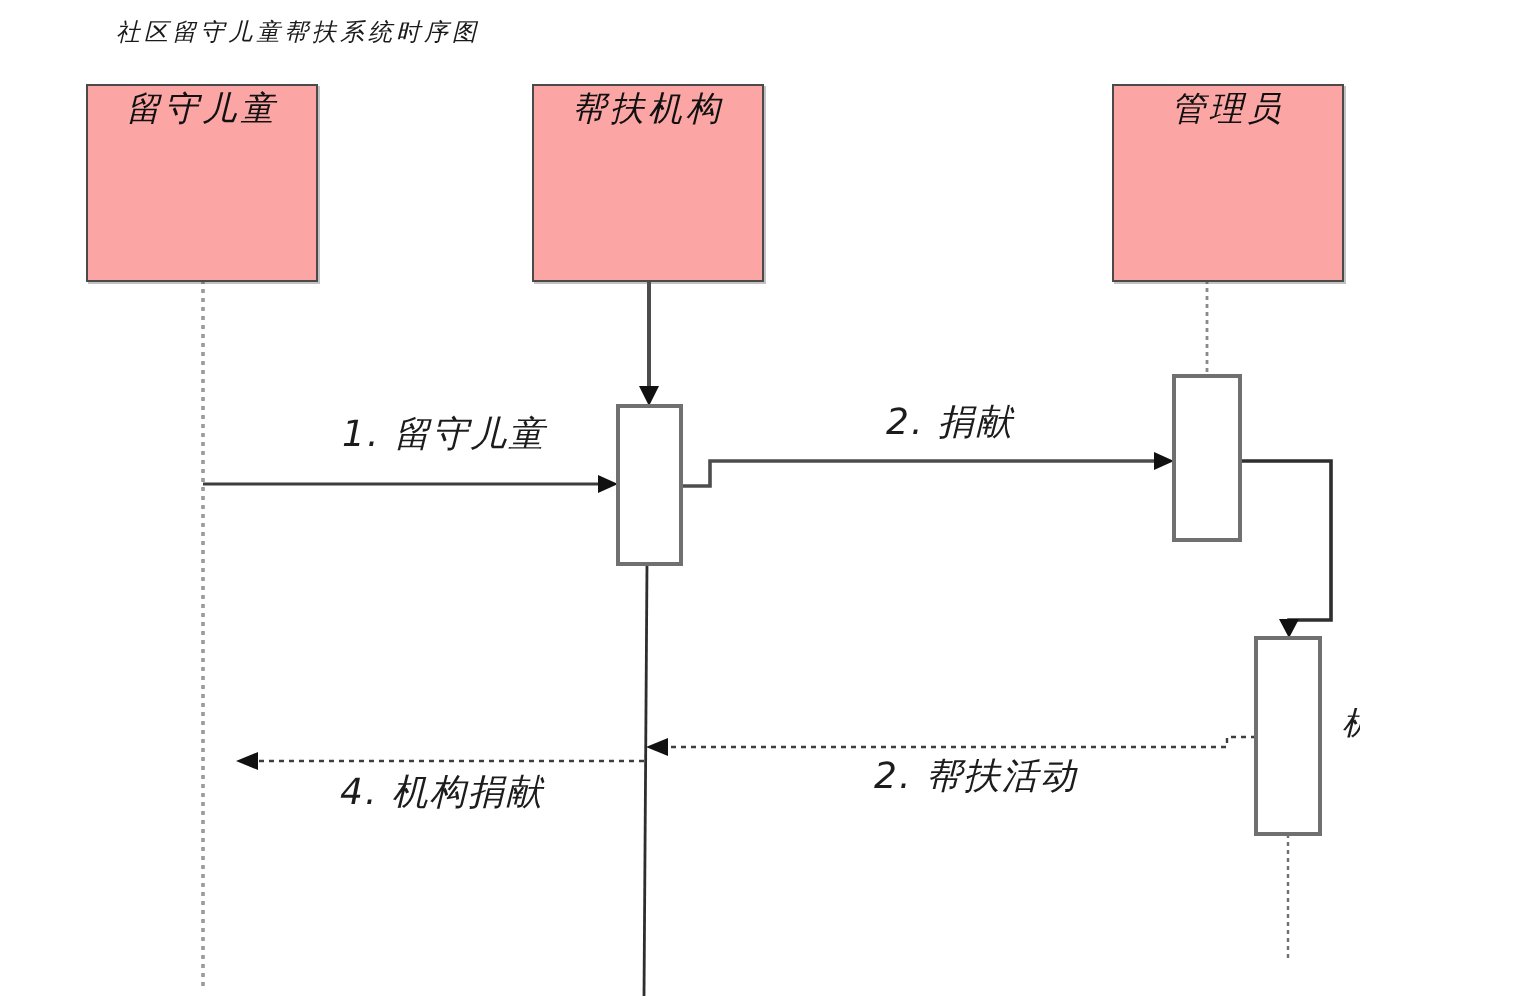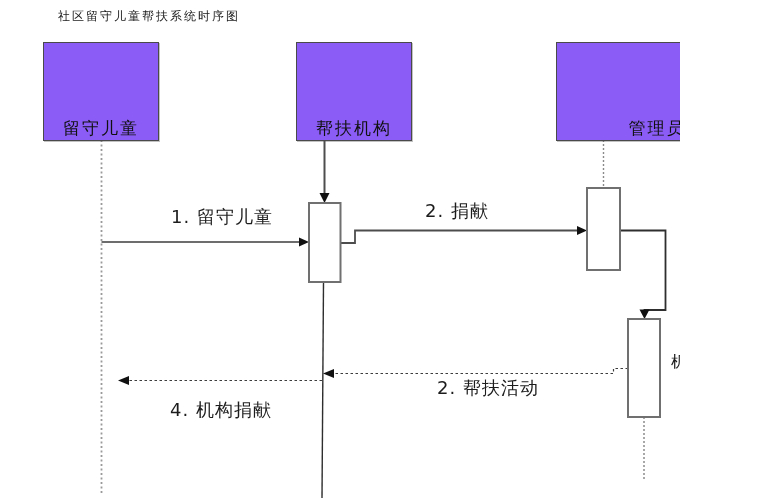--- a/index.html
+++ b/index.html
@@ -7,20 +7,21 @@
     padding: 0;
     background: #ffffff;
   }
   .canvas {
     position: relative;
     width: 680px;
     height: 501px;
     background: #ffffff;
     overflow: hidden;
     font-family: "DejaVu Sans", "Liberation Sans", sans-serif;
+    font-style: italic;
   }
   .svg-layer {
     position: absolute;
     left: 0;
     top: 0;
     width: 762px;
     height: 501px;
   }
   .diagram-title {
     position: absolute;
@@ -29,45 +30,45 @@
     font-size: 12px;
     letter-spacing: 2px;
     color: #1a1a1a;
     white-space: nowrap;
   }
   .actor-box {
     position: absolute;
     width: 114px;
     height: 97px;
     top: 42px;
-    background: #8b5cf6;
+    background: #fca5a5;
     border: 1px solid #4a4a4a;
     box-shadow: 1px 1px 0 rgba(80,80,80,0.35);
     display: flex;
-    align-items: flex-end;
+    align-items: flex-start;
     justify-content: center;
     font-size: 17px;
     letter-spacing: 2px;
     color: #111111;
     white-space: nowrap;
   }
   .actor-child   { left: 43px; }
-  .actor-org     { left: 266px; margin-left: 30px; }
-  .actor-admin   { left: 556px; padding-left: 43px; }
+  .actor-org     { left: 266px; }
+  .actor-admin   { left: 556px; }
   .msg-label {
     position: absolute;
     font-size: 18px;
     letter-spacing: 1px;
     color: #1c1c1c;
     white-space: nowrap;
   }
   .msg1-label { left: 171px; top: 205px; }
-  .msg2-label { left: 425px; top: 199px; }
+  .msg2-label { left: 443px; top: 199px; }
   .msg3-label { left: 437px; top: 376px; }
-  .msg4-label { left: 170px; top: 384px; margin-top: 14px; }
+  .msg4-label { left: 170px; top: 384px; }
   .object-label {
     position: absolute;
     left: 671px;
     top: 352px;
     font-size: 16px;
     letter-spacing: 2px;
     color: #1c1c1c;
     white-space: nowrap;
   }
   .watermark {

